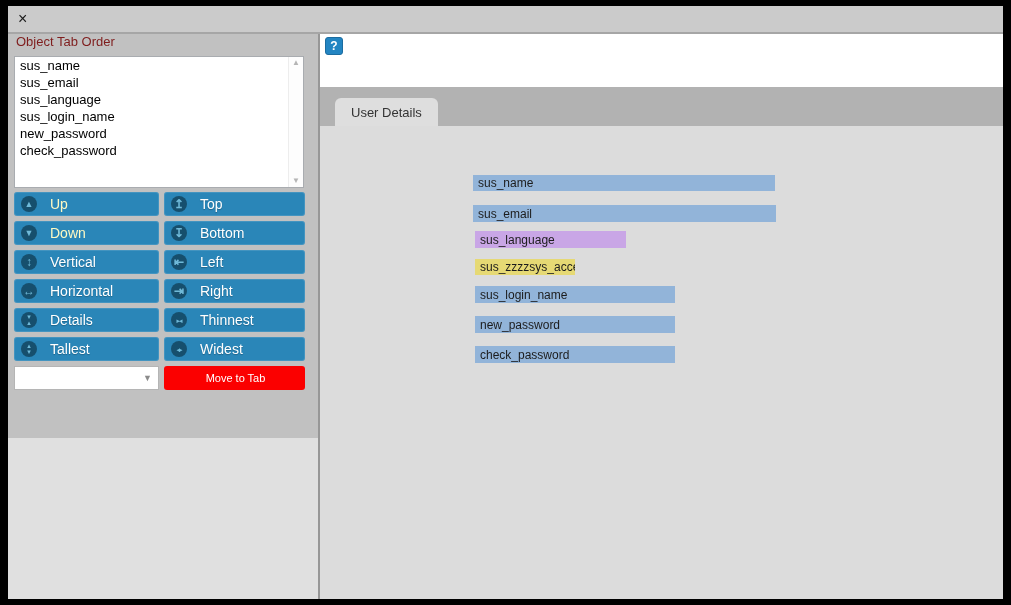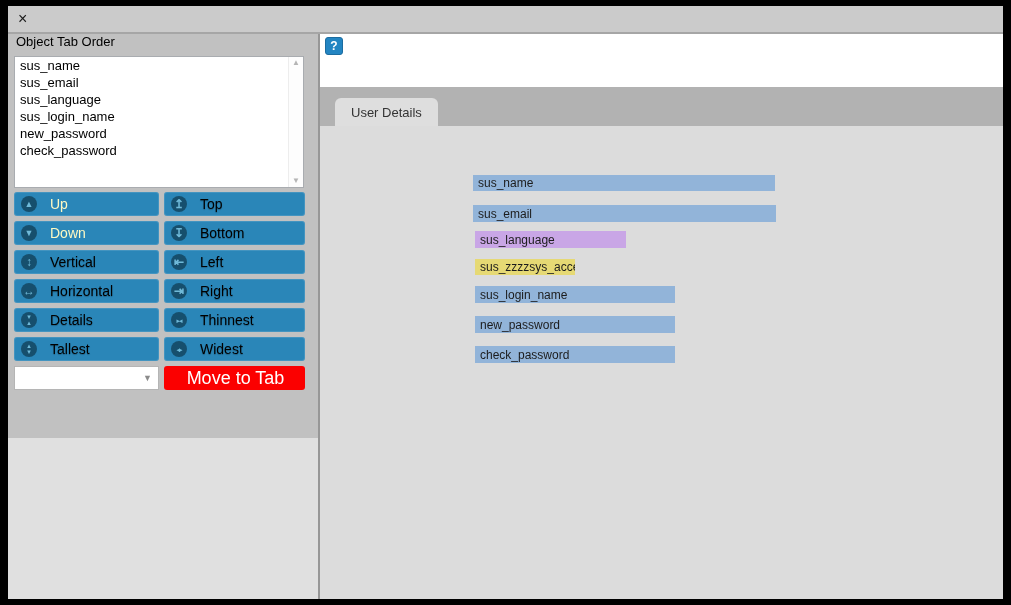--- a/index.html
+++ b/index.html
@@ -11,50 +11,50 @@
   #titlebar{height:28px;background:#cbcbcb;border-bottom:2px solid #a6a6a6;flex:none;
             display:flex;align-items:center;padding-left:6px;}
   #closeX{font-size:16px;color:#1a1a1a;line-height:1;cursor:default;padding:2px 4px;}
 
   
   #bodyrow{flex:1;display:flex;min-height:0;}
   #leftcol{width:312px;flex:none;display:flex;flex-direction:column;border-right:2px solid #979797;}
   #toolpanel{height:404px;flex:none;background:#c1c1c1;position:relative;}
   #leftfiller{flex:1;background:#e0e0e0;}
 
-  #paneltitle{position:absolute;left:8px;top:0;font-size:13px;color:#000000;}
+  #paneltitle{position:absolute;left:8px;top:0;font-size:13px;color:#7f1d1d;}
 
   
   #listbox{position:absolute;left:6px;top:22px;width:290px;height:132px;background:#fff;
            border:1px solid #a9acb0;overflow:hidden;}
   .lrow{font-size:13px;line-height:17px;padding:0 5px;color:#000;white-space:nowrap;}
   #lbscroll{position:absolute;right:0;top:0;bottom:0;width:15px;background:#fdfdfd;
             border-left:1px solid #ededed;display:flex;flex-direction:column;
             justify-content:space-between;align-items:center;padding:2px 0;}
   .sarr{font-size:8px;color:#b5b5b5;line-height:1;}
 
   
   #btngrid{position:absolute;left:6px;top:158px;display:grid;
            grid-template-columns:145px 141px;column-gap:5px;row-gap:5px;grid-auto-rows:24px;}
   .abtn{border:none;border-radius:3px;background:#2a86b8;display:flex;align-items:center;
         padding:0 0 0 7px;cursor:pointer;box-shadow:inset 0 0 0 1px rgba(255,255,255,.12);}
-  .abtn .lbl{color:#000000;font-size:14px;margin-left:13px;text-shadow:0 1px 1px rgba(0,0,0,.25);}
+  .abtn .lbl{color:#ffffff;font-size:14px;margin-left:13px;text-shadow:0 1px 1px rgba(0,0,0,.25);}
   .abtn[data-enabled="false"] .lbl{color:#fef9c3;text-shadow:none;}
   .cicon{width:16px;height:16px;border-radius:50%;background:#164f6d;color:#6fb9d8;
          display:flex;align-items:center;justify-content:center;font-size:9px;line-height:1;flex:none;}
   .cicon.lg{font-size:12px;font-weight:bold;}
   .cicon.stk{flex-direction:column;font-size:7px;line-height:6px;}
   .cicon.rw{font-size:7px;letter-spacing:-1px;}
 
   
   .drop{background:#fff;border:1px solid #b5b5b5;display:flex;align-items:center;
         justify-content:space-between;padding:0 6px;cursor:pointer;}
   .drop .val{font-size:13px;color:#333;}
   .drop .car{font-size:9px;color:#8b8b8b;}
-  .rbtn{border:none;border-radius:3px;background:#fb0000;color:#fff;font-size:18px;
+  .rbtn{border:none;border-radius:3px;background:#fb0000;color:#fff;font-size:11px;
         cursor:pointer;display:flex;align-items:center;justify-content:center;padding-left:8px;}
 
   
   #rightcol{flex:1;display:flex;flex-direction:column;min-width:0;}
   #whitestrip{height:53px;background:#ffffff;flex:none;padding:3px 0 0 5px;}
   #helpbtn{width:18px;height:18px;border-radius:3px;background:#2385c2;border:1px solid #1c6ca0;
            color:#fff;font-size:12px;font-weight:bold;display:flex;align-items:center;
            justify-content:center;cursor:pointer;}
   #tabband{height:39px;background:#b2b2b2;flex:none;display:flex;align-items:flex-end;padding-left:15px;}
   #usertab{height:28px;background:#dedede;border-radius:6px 6px 0 0;padding:0 16px;

